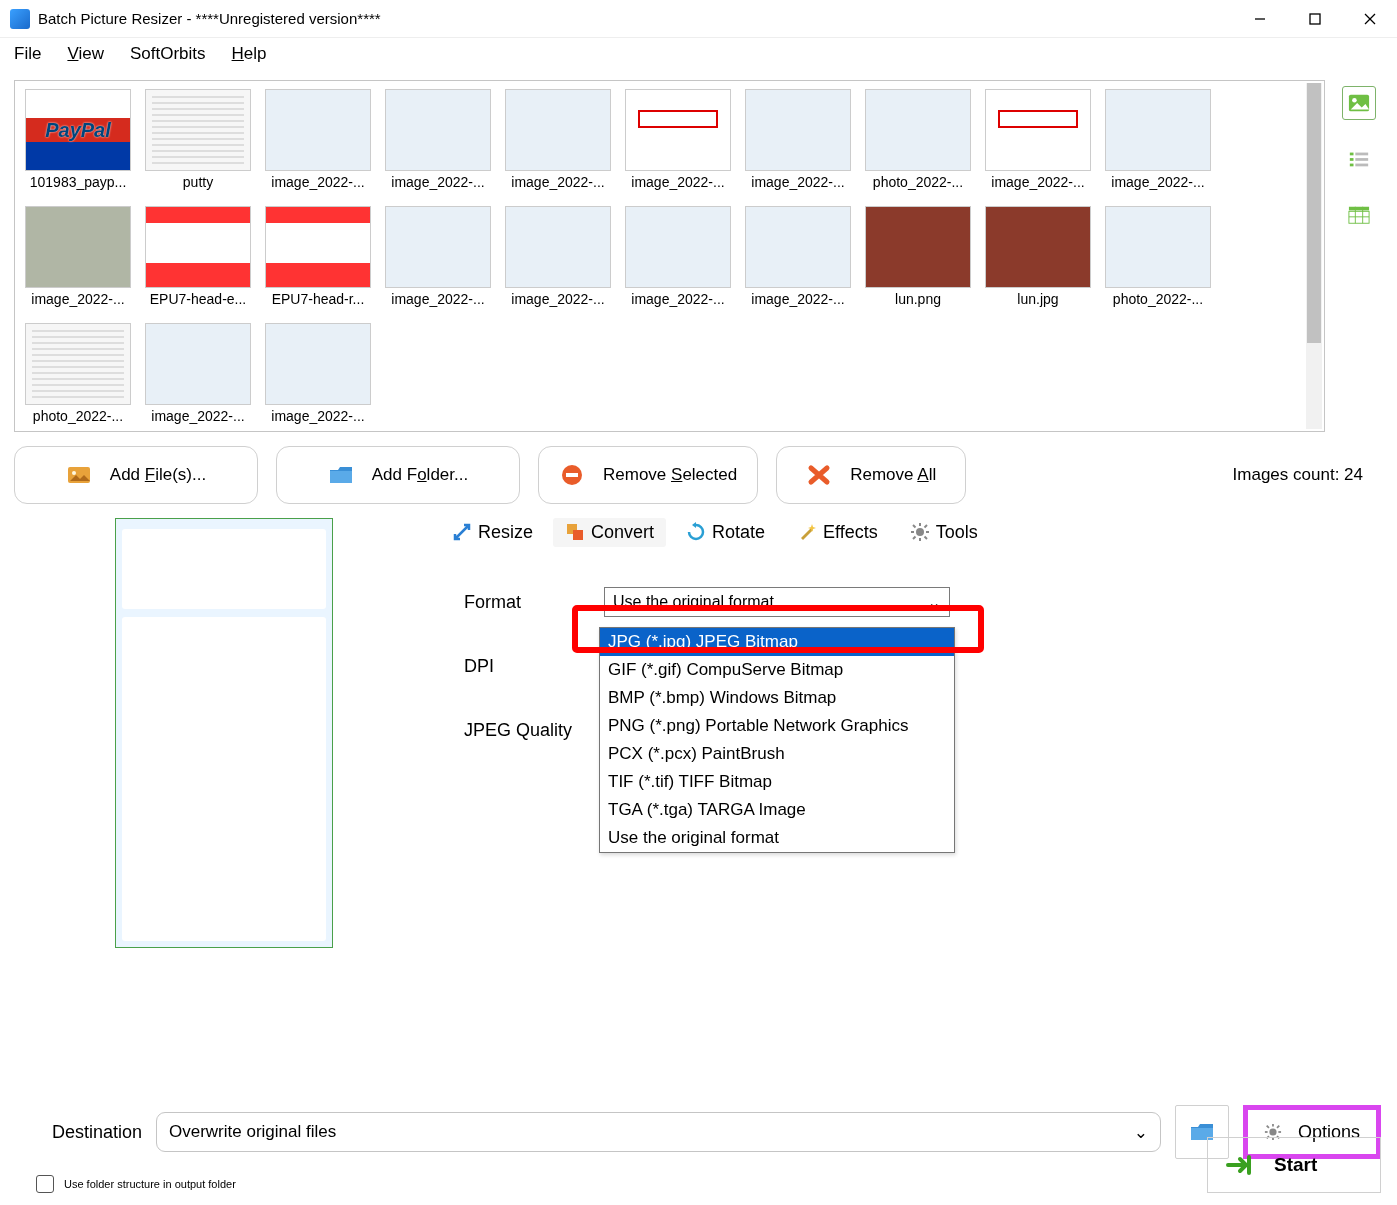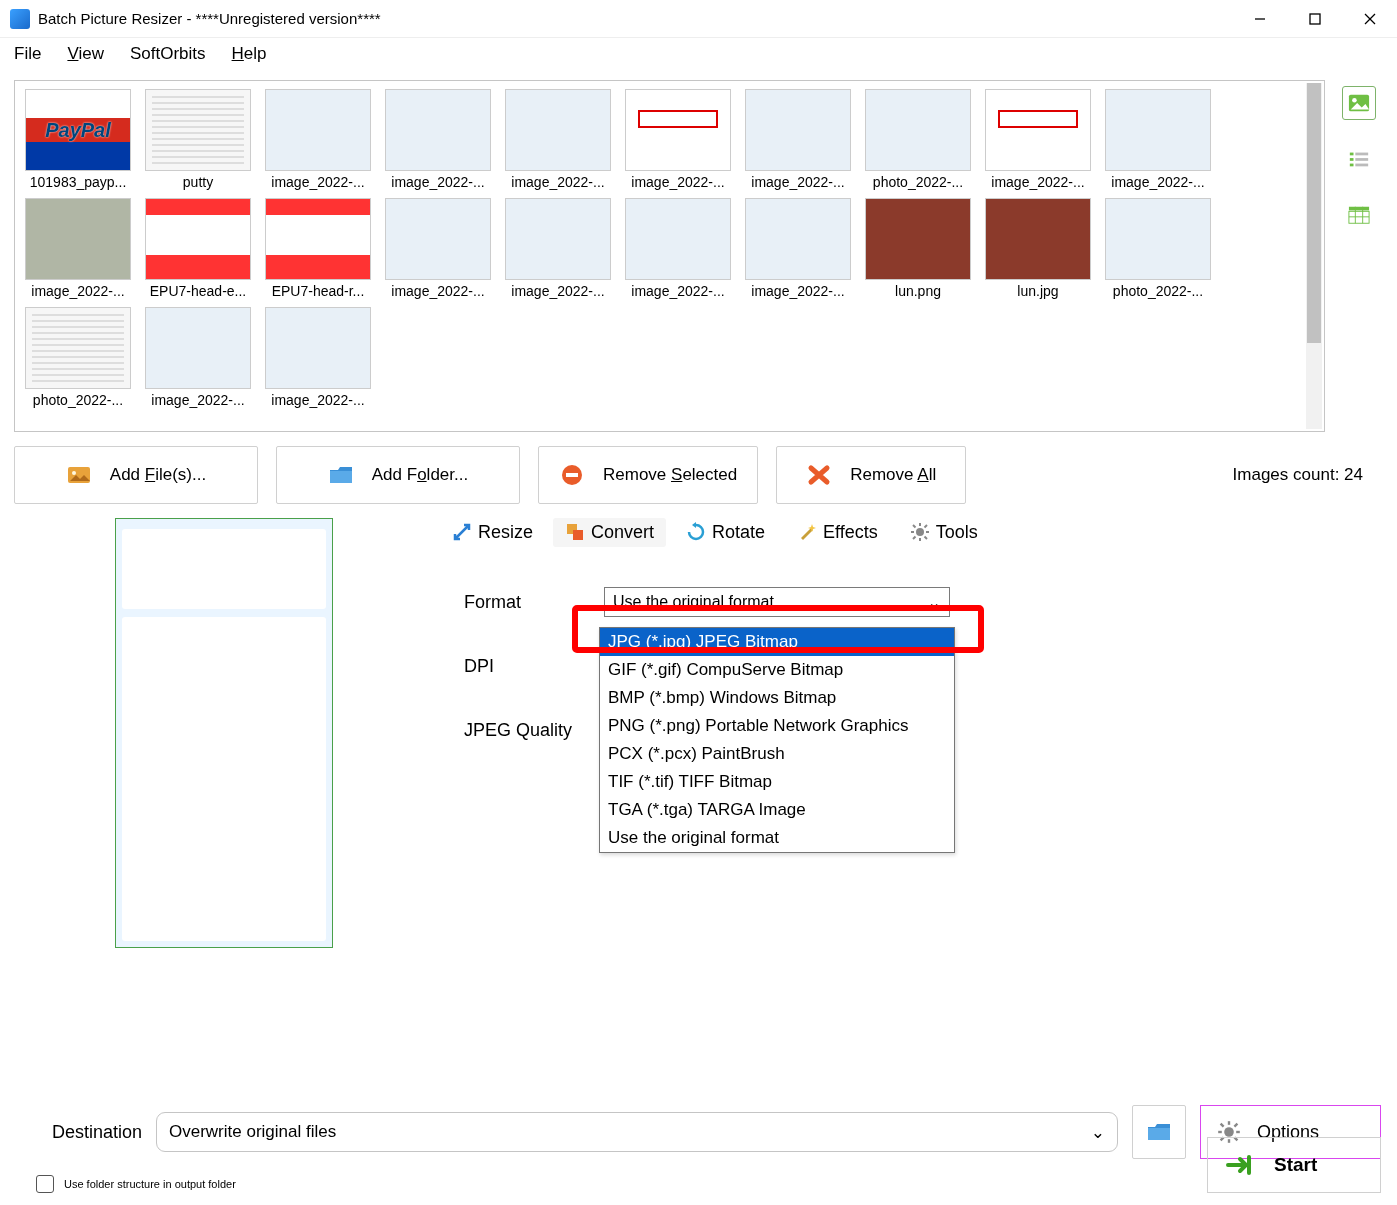--- a/index.html
+++ b/index.html
@@ -12,36 +12,36 @@
 .titlebar .win-btns { display:flex;}
 .titlebar .win-btn { width:55px; height:38px; display:flex; align-items:center; justify-content:center; font-size:15px;}
 
 
 .menubar { display:flex; gap:26px; padding:6px 14px; font-size:17px;}
 .menubar span{cursor:default;}
 
 
 .thumb-area { margin:10px 14px 0 14px; display:flex; gap:10px;}
 .thumb-grid { flex:1; border:1px solid #c5c5c5; height:352px; overflow:hidden; position:relative; padding:8px;}
-.thumb-grid-inner{display:flex; flex-wrap:wrap; gap:8px 10px; align-content:flex-start;}
+.thumb-grid-inner{display:flex; flex-wrap:wrap; gap:16px 10px; align-content:flex-start;}
 .thumb-item { width:110px; display:flex; flex-direction:column; align-items:center; }
 .thumb-item .pic { width:106px; height:82px; background:#dbe5ef; border:1px solid #ccc; display:flex; align-items:center; justify-content:center; font-size:9px; color:#999; overflow:hidden;}
 .thumb-item .lbl { font-size:14px; white-space:nowrap; overflow:hidden; text-overflow:ellipsis; width:106px; text-align:center; margin-top:3px;}
 .scrollbar-v { position:absolute; right:2px; top:2px; bottom:2px; width:16px; background:#f1f1f1;}
 .scrollbar-v .handle{position:absolute; left:1px; right:1px; top:0; height:260px; background:#c1c1c1;}
 
 
 .view-column{ width:48px; display:flex; flex-direction:column; gap:22px; align-items:center; padding-top:6px;}
 .view-btn{ width:34px; height:34px; border:1px solid transparent; display:flex; align-items:center; justify-content:center; border-radius:3px;}
 .view-btn.active{border:1px solid #7eb36a;}
 .vicon{width:22px;height:20px;}
 
 
 .actions-row{ display:flex; gap:18px; padding:14px 14px 8px 14px; align-items:center;}
-.action-btn{ border:1px solid #d0d0d0; background:#fff; height:58px; display:flex; align-items:center; padding:0 20px; gap:18px; border-radius:2px; min-width:244px; justify-content:center; font-size:17px;}
+.action-btn{ border:1px solid #d0d0d0; background:#fff; height:58px; display:flex; align-items:center; padding:0 20px; gap:18px; border-radius:13px; min-width:244px; justify-content:center; font-size:17px;}
 .action-btn .aicon{width:26px;height:24px;}
 .images-count{margin-left:auto; font-size:17px; padding-right:20px;}
 
 
 .middle{display:flex; gap:6px; padding:2px 14px 0 14px;}
 .preview{width:420px; display:flex; justify-content:center; align-items:flex-start; padding-top:4px;}
 .preview-img{width:218px; height:430px; border:1px solid #4aa04a; background:#f5f5f5; display:flex; align-items:center; justify-content:center; color:#aaa; font-size:10px; overflow:hidden; position:relative;}
 .preview-img .fake{position:absolute; inset:0; background:
   linear-gradient(#eaf5ff,#eaf5ff) 0 0/100% 100%; }
 .preview-img .fake::after{content:""; position:absolute; left:6px; right:6px; top:10px; height:80px; background:#fff; border-radius:3px;}
@@ -67,21 +67,21 @@
 .dd-item.sel{background:#0a63c9; color:#fff;}
 
 .red-box{position:absolute; border:6px solid #ff0000; border-radius:5px; pointer-events:none; z-index:20;}
 
 
 .bottom{position:absolute; left:0; right:0; bottom:12px; padding:0 16px;}
 .dest-row{display:flex; align-items:center; gap:14px;}
 .dest-row .dlabel{font-size:18px; width:126px; text-align:right;}
 .dest-select{flex:1; height:40px; border:1px solid #c5c5c5; border-radius:9px; padding:0 12px; display:flex; align-items:center; justify-content:space-between; font-size:17px;}
 .small-btn{width:54px;height:54px;border:1px solid #d0d0d0; display:flex;align-items:center;justify-content:center; border-radius:2px;}
-.options-btn{width:181px;height:54px;border:1px solid #d946ef; display:flex;align-items:center; gap:16px; padding:0 16px; font-size:18px;}
+.options-btn{width:138px;height:54px;border:5px solid #d946ef; display:flex;align-items:center; gap:16px; padding:0 16px; font-size:18px;}
 .check-row{display:flex; align-items:center; gap:10px; padding:16px 0 0 20px; font-size:11px;}
 .checkbox{width:18px; height:18px; border:1.5px solid #555; border-radius:3px;}
 .start-btn{position:absolute; right:16px; bottom:0; width:174px; height:56px; border:1px solid #d0d0d0; display:flex; align-items:center; gap:20px; padding:0 18px; font-size:19px; font-weight:700;}
 
 
 svg{display:block;}
 
 
 .pic.paypal{background:linear-gradient(#fff 0 35%, #d52b1e 35% 65%, #0039a6 65% 100%); position:relative;}
 .pic.paypal::after{content:"PayPal"; position:absolute; inset:0; display:flex; align-items:center; justify-content:center; font-weight:800; font-style:italic; color:#00457c; font-size:20px; text-shadow:0 0 2px #fff;}

